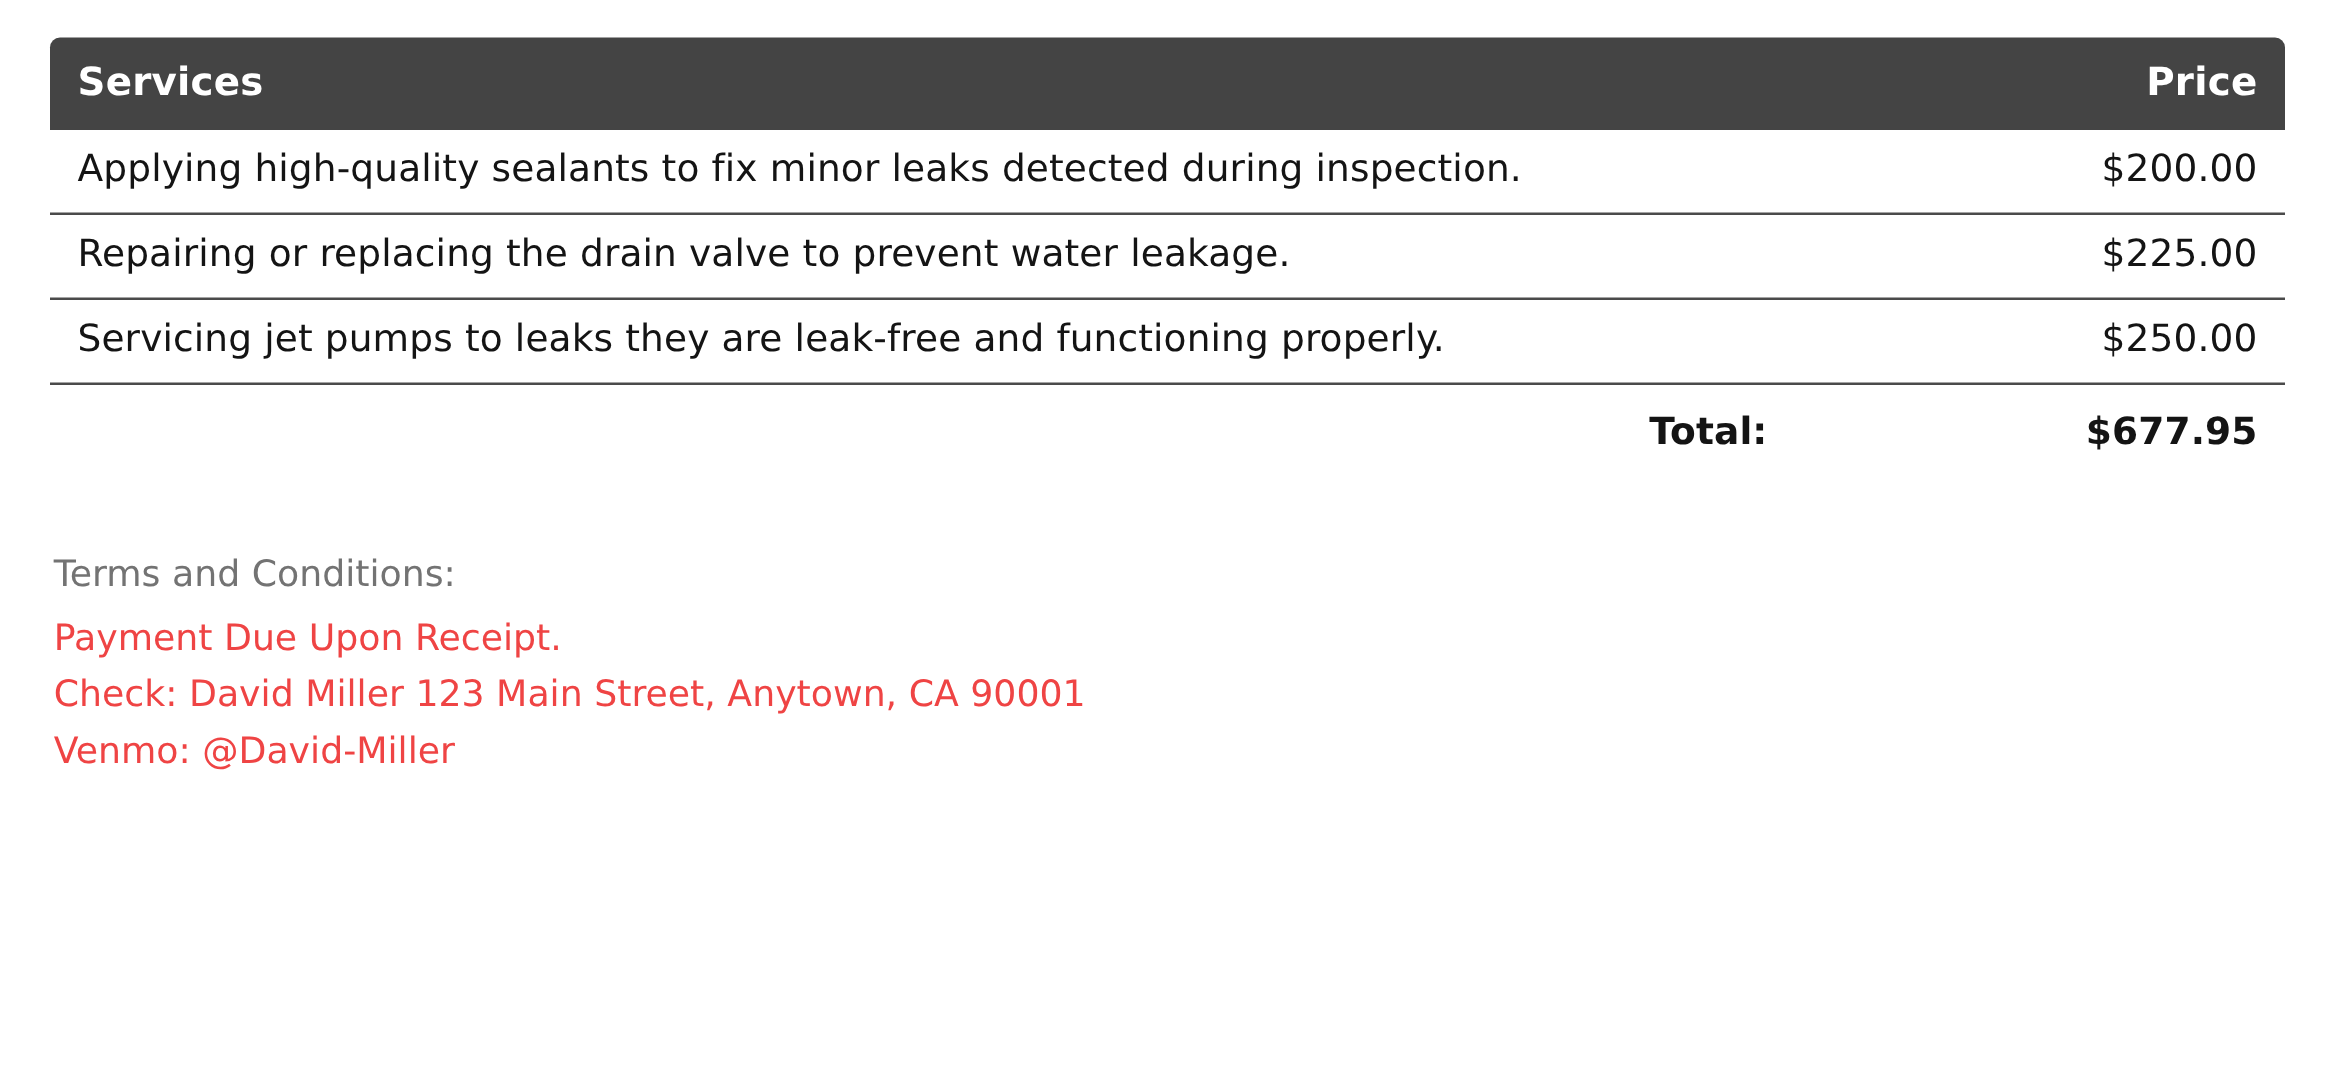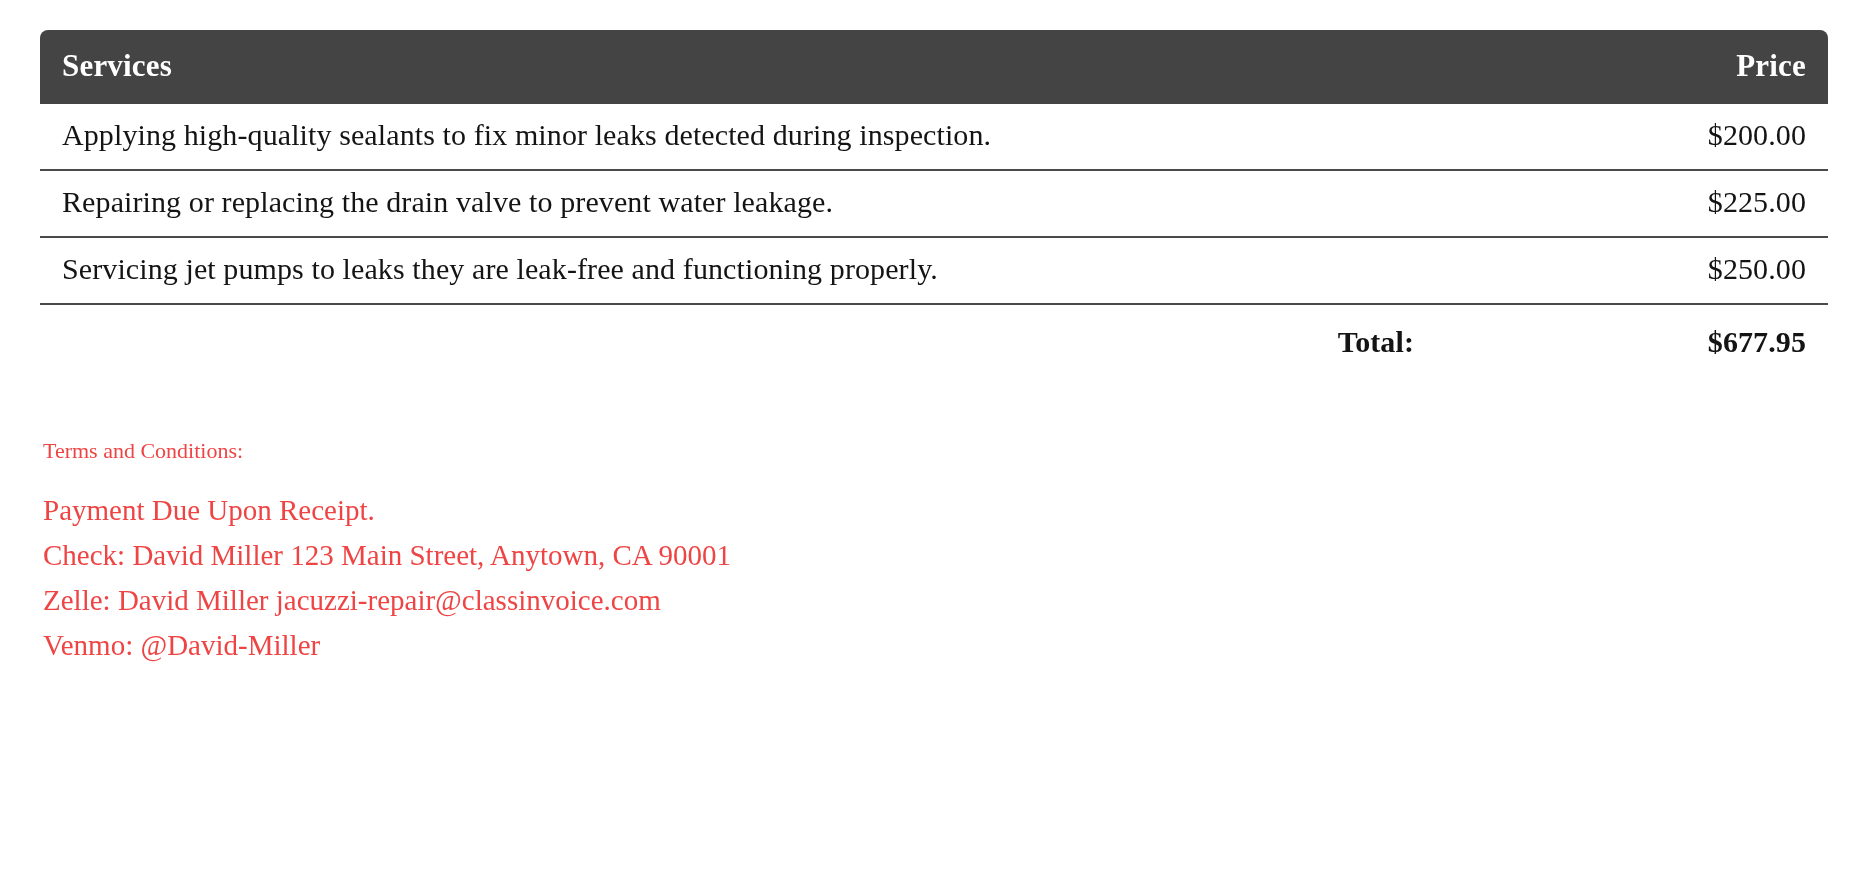--- a/index.html
+++ b/index.html
@@ -13,21 +13,20 @@
     font-family: "DejaVu Sans", sans-serif;
     color: #1a1a1a;
     overflow: hidden;
   }
 
   .page {
     box-sizing: border-box;
     width: 1868px;
     height: 870px;
     padding: 30px 40px 0 40px;
-    font-family: Liberation Serif, serif;
   }
 
   
   .services-table {
     width: 100%;
     border-collapse: collapse;
     table-layout: fixed;
   }
 
   .services-table thead th {
@@ -68,23 +67,23 @@
     text-align: right;
     padding-right: 70px;
   }
 
   
   .terms {
     margin-top: 62px;
     padding-left: 3px;
   }
   .terms-heading {
-    font-size: 22px;
-    color: #ef4444;
-    margin-bottom: 24px;
+    font-size: 29px;
+    color: #737373;
+    margin-bottom: 12px;
   }
   .terms-line {
     font-size: 29px;
     color: #ef4444;
     line-height: 1.55;
     white-space: pre;
   }
 </style>
 </head>
 <body>
@@ -115,17 +114,16 @@
         <td class="total-label">Total:</td>
         <td class="price-col">$677.95</td>
       </tr>
     </tbody>
   </table>
 
   <div class="terms">
     <div class="terms-heading">Terms and Conditions:</div>
     <div class="terms-line">Payment Due Upon Receipt.</div>
     <div class="terms-line">Check: David Miller 123 Main Street, Anytown, CA 90001</div>
-    <div class="terms-line">Zelle: David Miller jacuzzi-repair@classinvoice.com</div>
     <div class="terms-line">Venmo: @David-Miller</div>
   </div>
 
 </div>
 
 </body></html>

